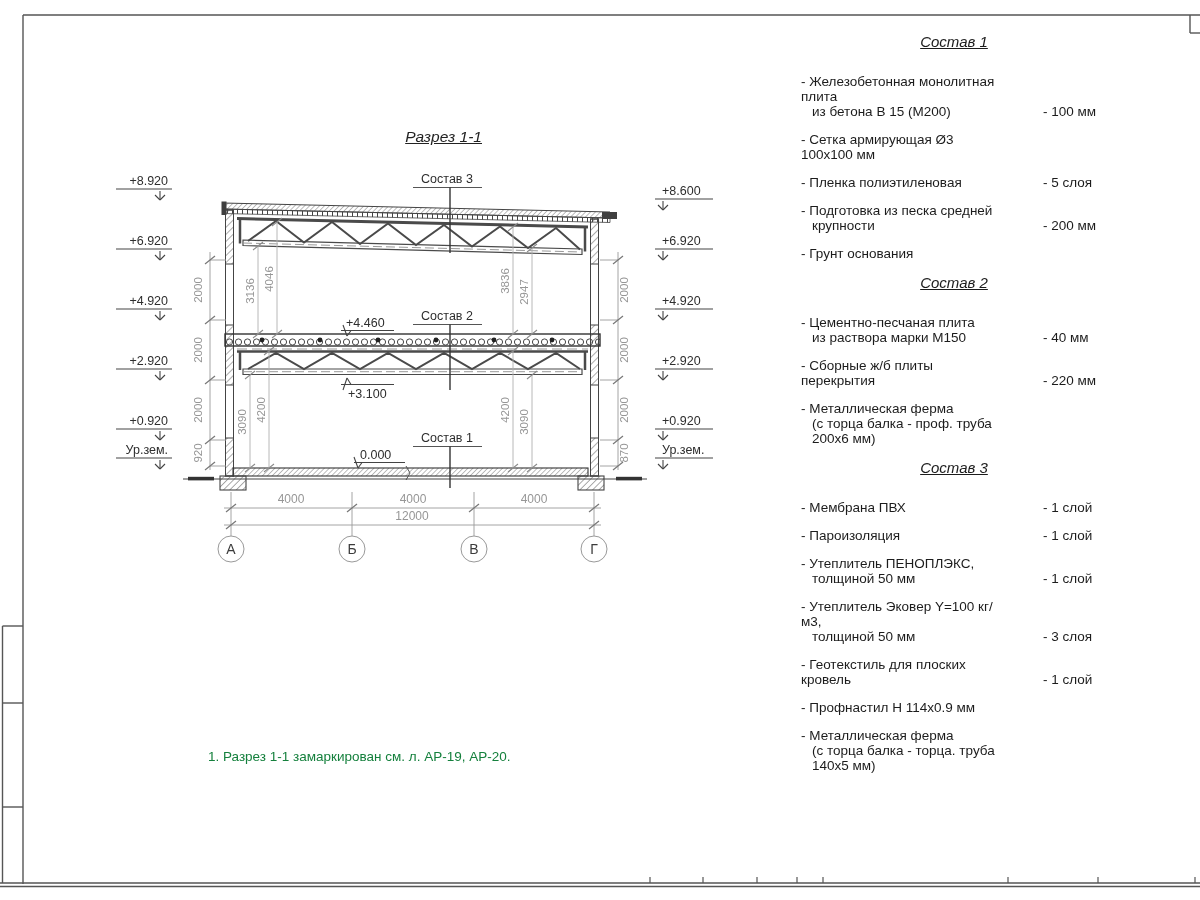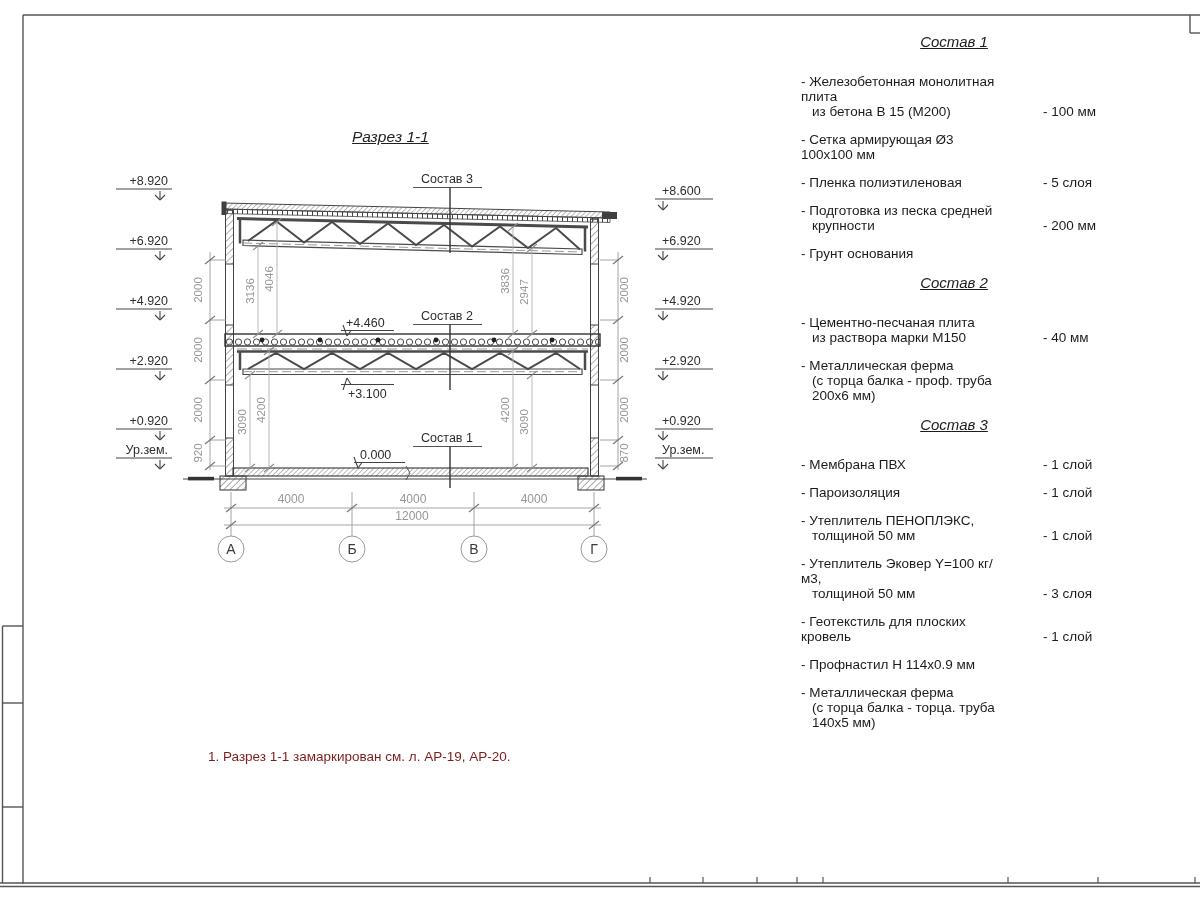--- a/index.html
+++ b/index.html
@@ -1,30 +1,30 @@
 <!DOCTYPE html>
 <html><head>
 <meta charset="utf-8">
 <style>
   html,body{margin:0;padding:0;background:#fff;width:1200px;height:900px;
     font-family:"Liberation Sans", sans-serif;-webkit-font-smoothing:antialiased;}
   .sheet{position:relative;width:1200px;height:900px;overflow:hidden;background:#fff;}
   svg{position:absolute;left:0;top:0;}
   svg text{font-family:"Liberation Sans", sans-serif;}
-  .drawing-title{position:absolute;left:352px;top:128px;width:130px;text-align:left;
+  .drawing-title{position:absolute;left:352px;top:128px;width:130px;text-align:right;
     font-size:15.5px;font-style:italic;text-decoration:underline;color:#222;}
   .panel{position:absolute;left:801px;top:34px;width:306px;color:#1c1c1c;font-size:13.5px;line-height:15px;}
   .panel h3{font-size:15px;font-style:italic;font-weight:normal;text-align:center;
     text-decoration:underline;margin:14px 0 25px 0;color:#1c1c1c;}
   .panel h3.first{margin-top:0;}
   .row{display:flex;align-items:flex-end;margin-bottom:13px;gap:36px;}
   .txt{flex:1;}
   .l2{padding-left:11px;}
   .val{width:64px;flex:none;white-space:nowrap;}
-  .note{position:absolute;left:208px;top:749px;font-size:13.5px;color:#7f1d1d;}
+  .note{position:absolute;left:208px;top:749px;font-size:13.5px;color:#15803d;}
 </style>
 </head>
 <body>
 
 <div class="sheet">
 
 <svg width="1200" height="900" viewBox="0 0 1200 900">
   <defs>
     <pattern id="hatchWall" patternUnits="userSpaceOnUse" width="5" height="5" patternTransform="rotate(45)">
       <line x1="0" y1="0" x2="0" y2="5" stroke="#666" stroke-width="1.1"></line>
@@ -387,20 +387,26 @@
   <h3>Состав 2</h3>
   <div class="row">
     <div class="txt">
           <div class="l1">- Цементно-песчаная плита</div>
           <div class="l2">из раствора марки М150</div>
         </div>
     <div class="val">- 40 мм</div>
   </div>
   <div class="row">
     <div class="txt">
+          <div class="l1">- Сборные ж/б плиты перекрытия</div>
+        </div>
+    <div class="val">- 220 мм</div>
+  </div>
+  <div class="row">
+    <div class="txt">
           <div class="l1">- Металлическая ферма</div>
           <div class="l2">(с торца балка - проф. труба 200х6 мм)</div>
         </div>
     <div class="val"></div>
   </div>
 
   <h3>Состав 3</h3>
   <div class="row">
     <div class="txt">
           <div class="l1">- Мембрана ПВХ</div>

